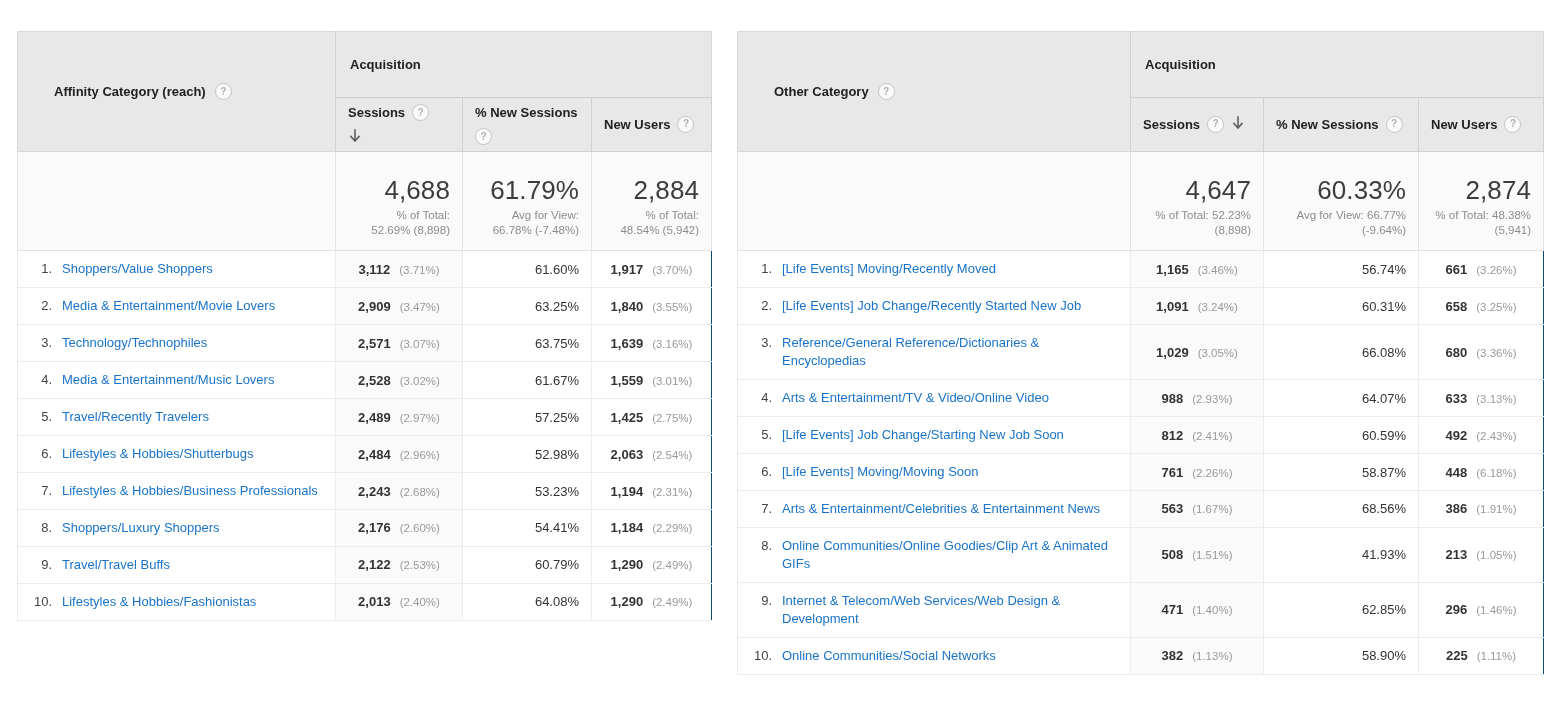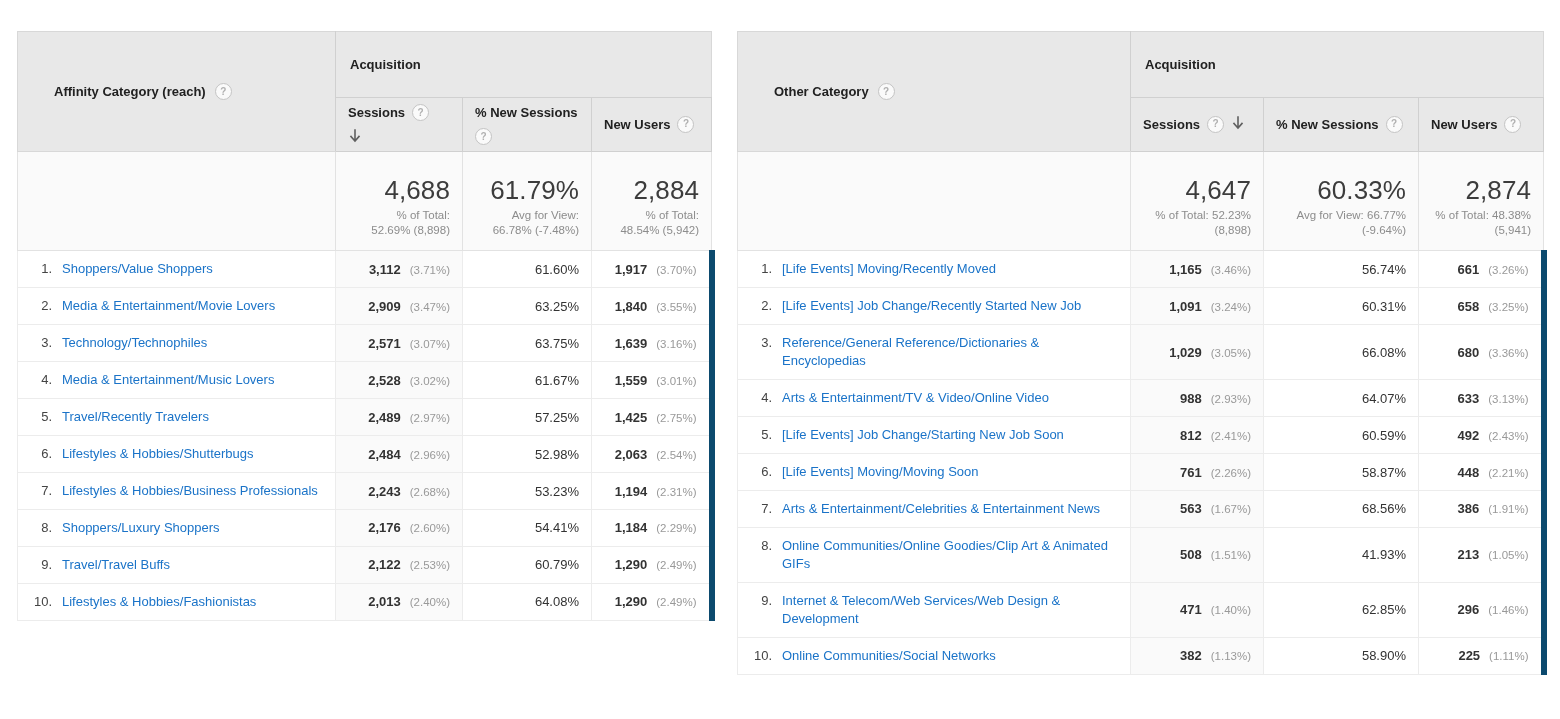--- a/index.html
+++ b/index.html
@@ -161,21 +161,21 @@
   
   .data-row > td {
     border-bottom: 1px solid #ececec;
     border-right: 1px solid #ececec;
     vertical-align: middle;
     box-sizing: border-box;
     padding: 9px 12px;
     background: #fff;
   }
   .data-row > td.dim-cell { border-left: 1px solid #ececec; }
-  .data-row > td:last-child { border-right: 6px solid #0c4a6e; }
+  .data-row > td:last-child { border-right: 1px solid #0c4a6e; }
   .data-row > td.col-sessions { background: #fafafa; }
 
   .dim-cell {
     padding: 9px 12px 9px 10px !important;
   }
   .dim-inner {
     display: flex;
     align-items: baseline;
     gap: 10px;
   }
@@ -196,21 +196,21 @@
 
   .metric-val {
     text-align: right;
     white-space: nowrap;
     font-size: 13px;
     color: #333;
   }
   .metric-pair {
     display: flex;
     align-items: baseline;
-    justify-content: flex-end;
+    justify-content: center;
     gap: 9px;
   }
   .val-strong { font-weight: bold; color: #333; }
   .val-pct { color: #999; font-size: 11.5px; }
   .val-plain { color: #333; }
 
   
   #affinity-table .w-dim      { width: 318px; }
   #affinity-table .w-sessions { width: 127px; }
   #affinity-table .w-newsess  { width: 129px; }
@@ -675,21 +675,21 @@
           <td class="metric-val col-sessions">
             <div class="metric-pair">
               <span class="val-strong">761</span>
               <span class="val-pct">(2.26%)</span>
             </div>
           </td>
           <td class="metric-val"><span class="val-plain">58.87%</span></td>
           <td class="metric-val">
             <div class="metric-pair">
               <span class="val-strong">448</span>
-              <span class="val-pct">(2.21%)</span>
+              <span class="val-pct">(6.18%)</span>
             </div>
           </td>
         </tr>
         <tr class="data-row">
           <td class="dim-cell">
             <div class="dim-inner">
               <span class="row-index">7.</span>
               <a class="dim-link">Arts &amp; Entertainment/Celebrities &amp; Entertainment News</a>
             </div>
           </td>

